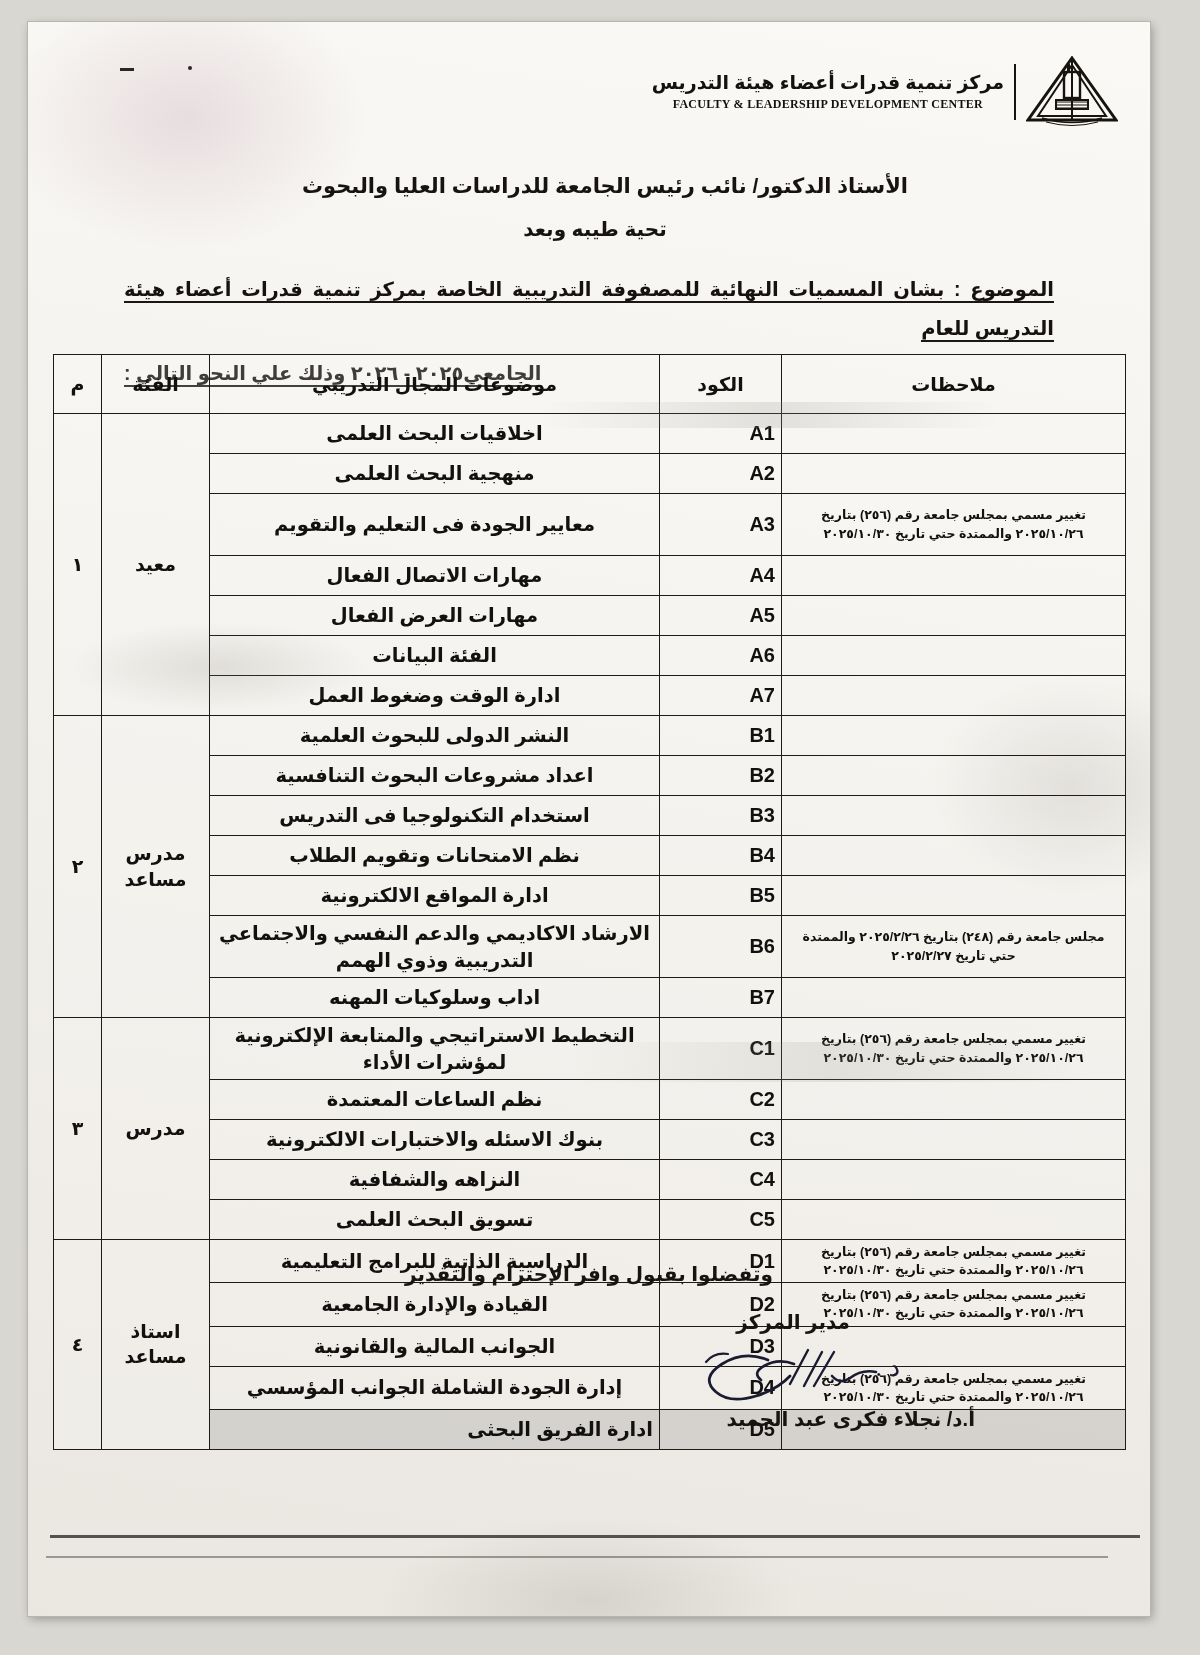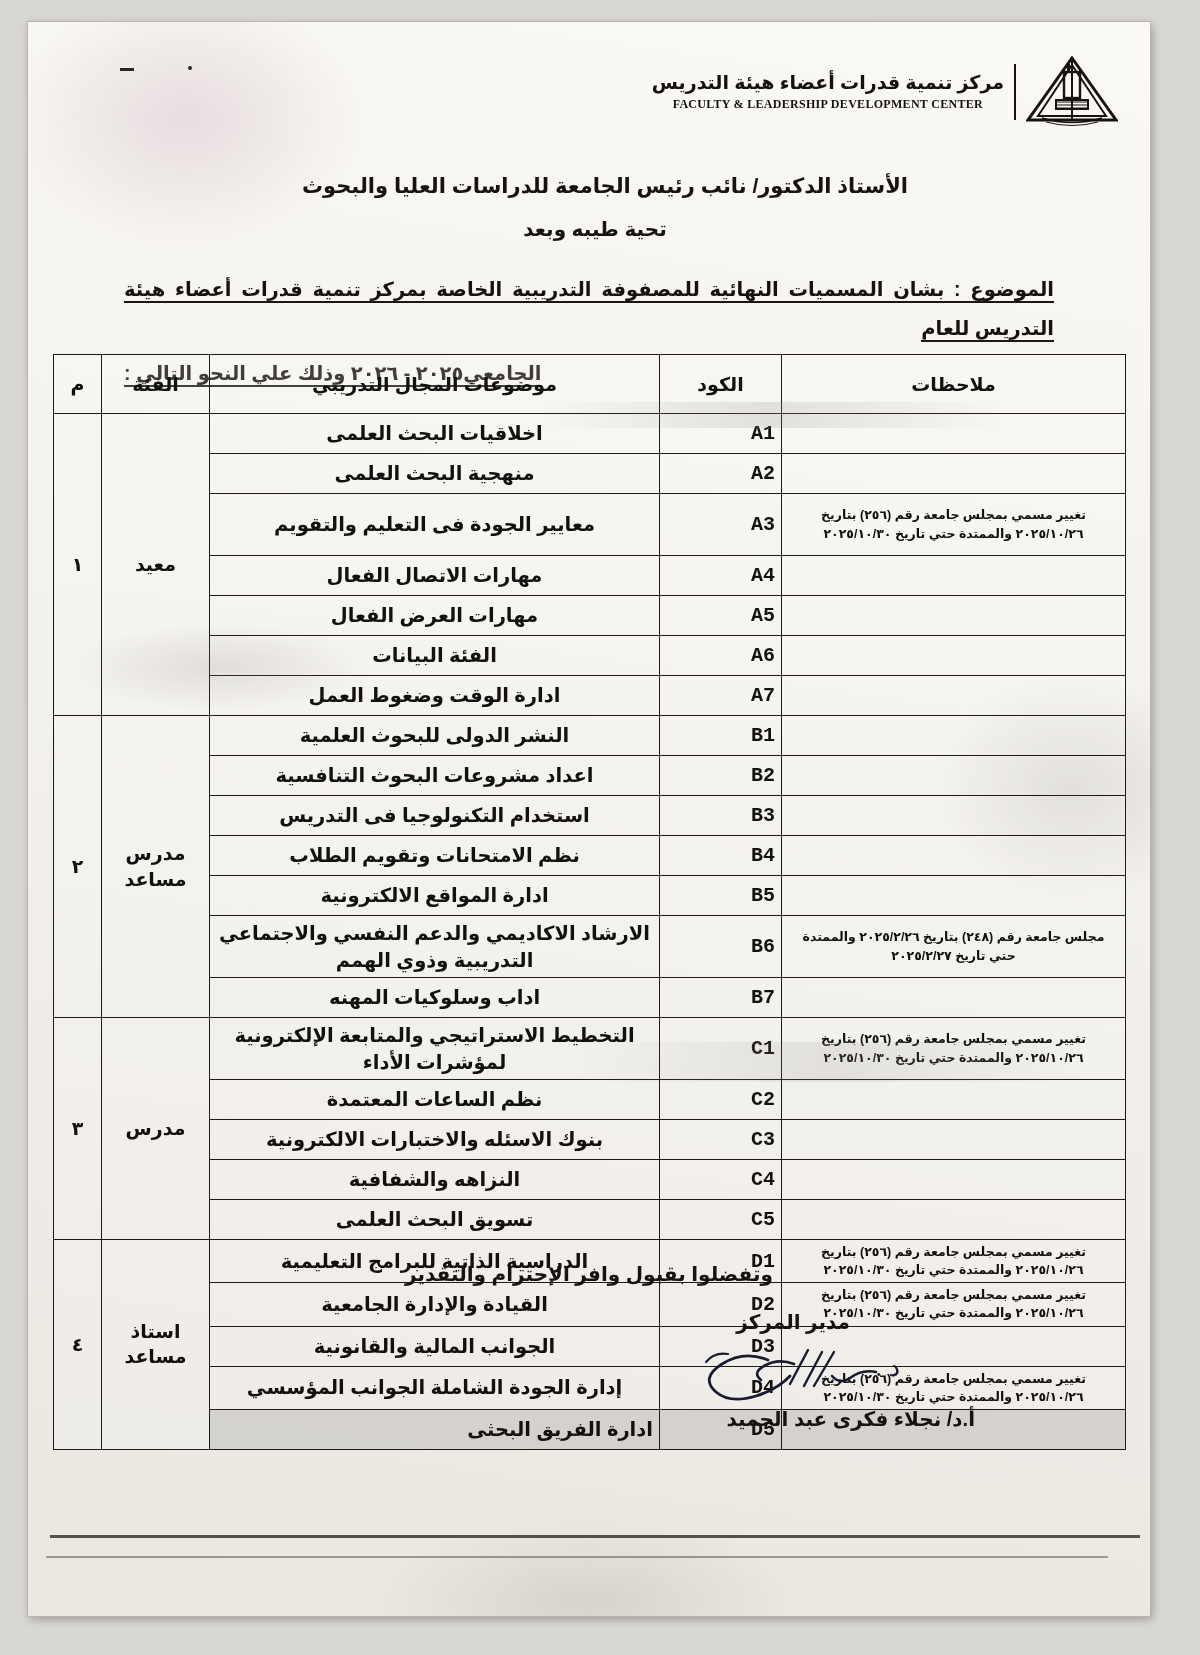--- a/index.html
+++ b/index.html
@@ -81,21 +81,21 @@
   col.c-num{width:48px;}
   col.c-cat{width:108px;}
   col.c-topic{width:450px;}
   col.c-code{width:122px;}
   col.c-notes{width:344px;}
 
   td.num{text-align:center;font-size:19px;font-weight:bold;}
   td.cat{text-align:center;font-size:19px;font-weight:bold;line-height:1.35;}
   td.topic{text-align:center;font-size:19.5px;font-weight:bold;line-height:1.35;}
   td.code{text-align:center;font-size:20px;font-weight:bold;
-          font-family:Liberation Mono, monospace;direction:ltr;
+          font-family:Liberation Sans, sans-serif;direction:ltr;
           padding-right:30px;text-align:right;}
   td.notes{text-align:center;font-size:12.5px;font-weight:bold;line-height:1.45;}
   tr.r{height:40px;}
   tr.r-tall{height:62px;}
   tr.shaded td{background:rgba(120,116,110,.22);text-align:right;}
 
   
   .smudge{position:absolute;pointer-events:none;}
   .sm1{top:380px;right:150px;width:460px;height:26px;
        background:linear-gradient(90deg,rgba(150,146,140,.0),rgba(150,146,140,.22),rgba(150,146,140,0));}

